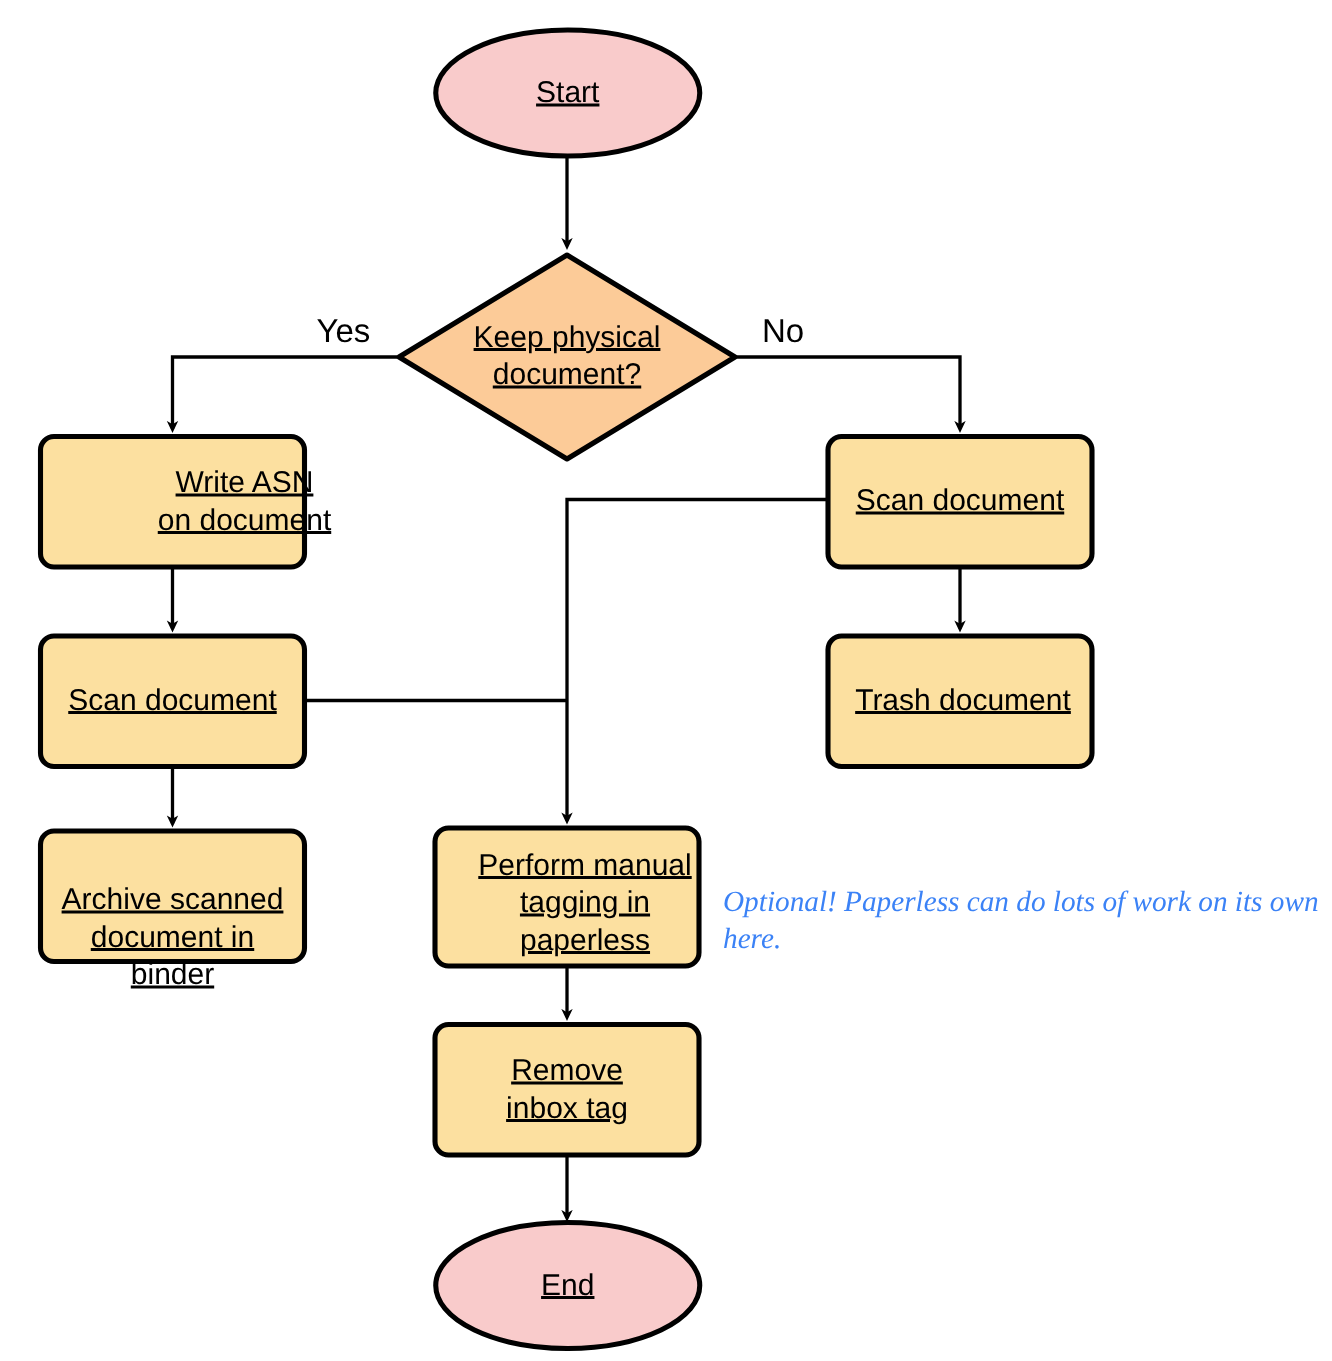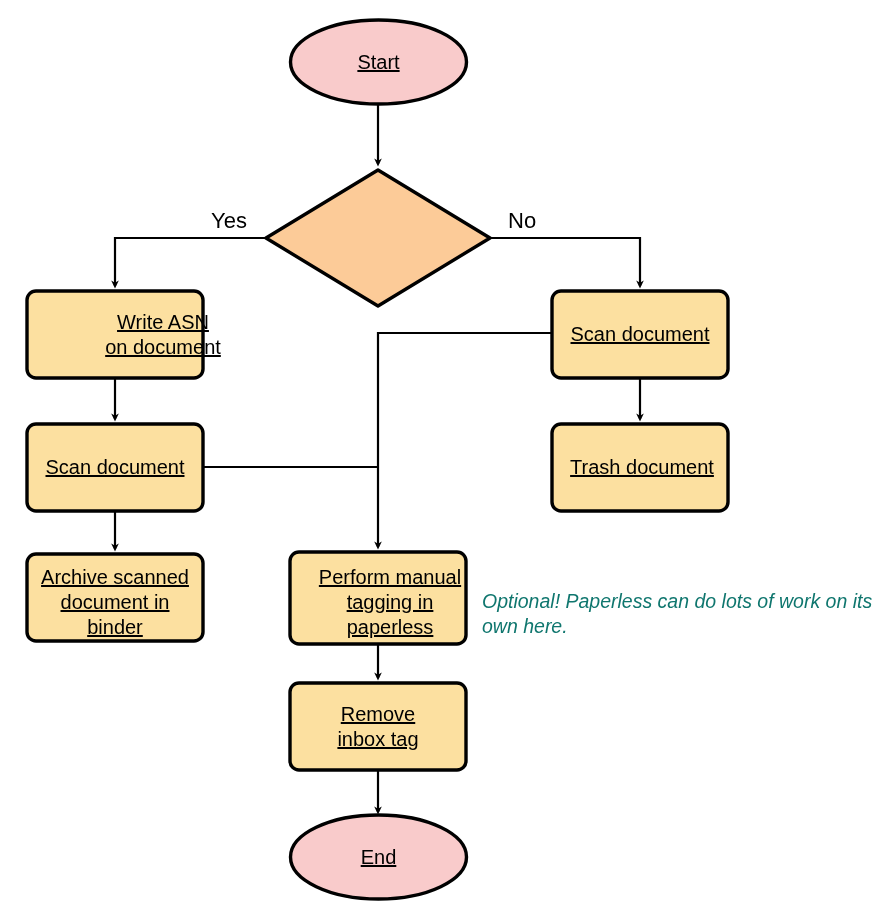--- a/index.html
+++ b/index.html
@@ -43,22 +43,22 @@
   .edge-label {
     position: absolute;
     color: #000000;
     font-family: "Liberation Sans", sans-serif;
     font-size: 22px;
     line-height: 22px;
     white-space: nowrap;
   }
   .annotation-note {
     position: absolute;
-    color: #0f766e;
-    font-family: Liberation Sans, sans-serif;
+    color: #3b82f6;
+    font-family: Liberation Serif, serif;
     font-style: italic;
     font-size: 19.5px;
     line-height: 25px;
     width: 404px;
     white-space: pre-line;
   }
 </style>
 </head>
 <body>
 
@@ -106,27 +106,29 @@
     <rect x="552" y="424" width="176" height="87" rx="9" ry="9" fill="#FCE0A0" stroke="#000000" stroke-width="3.4"></rect>
 
     <rect x="290" y="552" width="176" height="92" rx="9" ry="9" fill="#FCE0A0" stroke="#000000" stroke-width="3.4"></rect>
     <rect x="290" y="683" width="176" height="87" rx="9" ry="9" fill="#FCE0A0" stroke="#000000" stroke-width="3.4"></rect>
 
     <ellipse cx="378.5" cy="857" rx="88" ry="42" fill="#F9CBCB" stroke="#000000" stroke-width="3.4"></ellipse>
   </svg>
 
   <div class="node-label" style="left:290px; top:20px; width:177px; height:84px;">Start</div>
 
+  <div class="node-label" style="left:266px; top:170px; width:224px; height:136px;">Keep physical
+document?</div>
 
   <div class="node-label" style="left:27px; top:291px; width:176px; height:87px;padding-left:48px;">Write ASN
 on document</div>
 
   <div class="node-label" style="left:27px; top:424px; width:176px; height:87px;">Scan document</div>
 
-  <div class="node-label" style="left:27px; top:559px; width:176px; height:87px;">Archive scanned
+  <div class="node-label" style="left:27px; top:582px; width:176px; height:87px;">Archive scanned
 document in
 binder</div>
 
   <div class="node-label" style="left:552px; top:291px; width:176px; height:87px;">Scan document</div>
 
   <div class="node-label" style="left:552px; top:424px; width:180px; height:87px;text-align:right;">Trash document</div>
 
   <div class="node-label" style="left:290px; top:552px; width:176px; height:100px;margin-left:12px;">Perform manual
 tagging in
 paperless</div>

